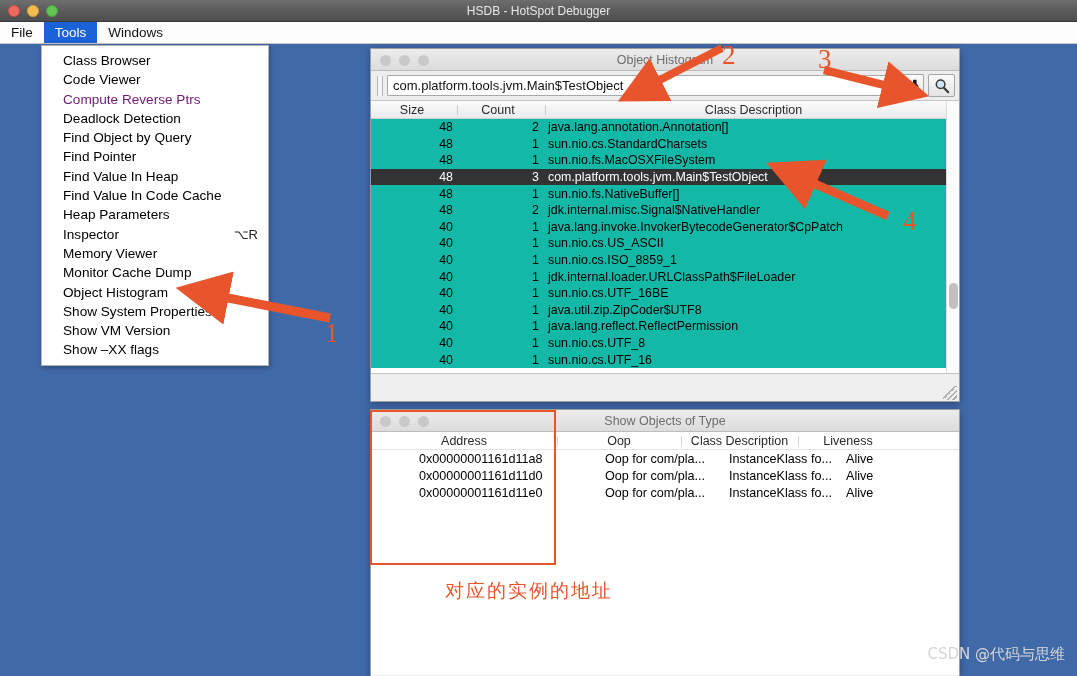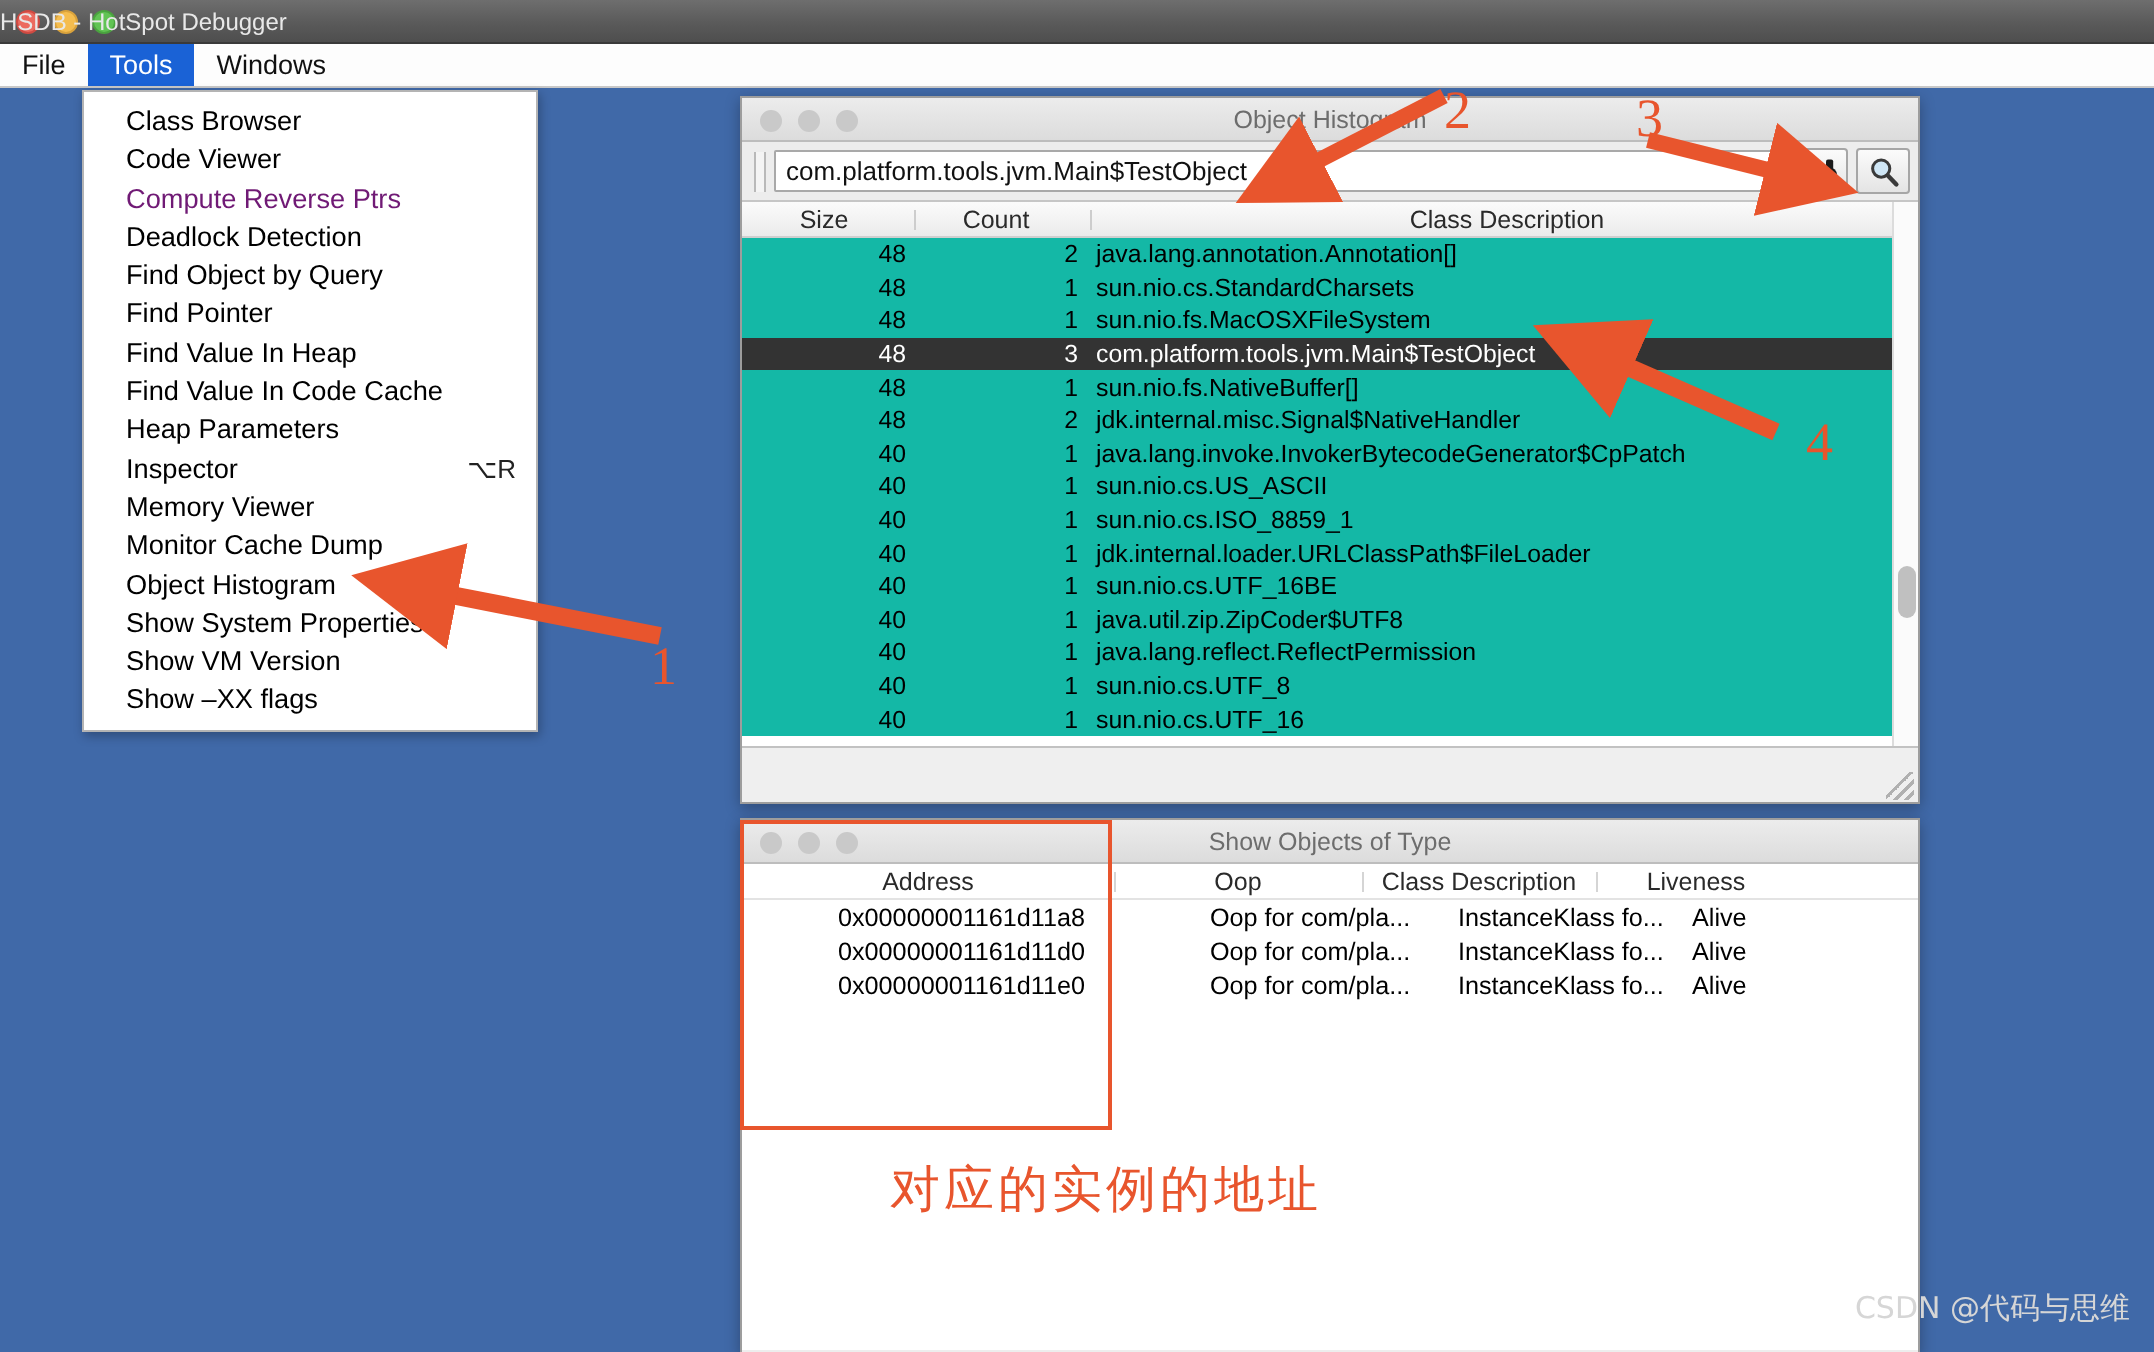--- a/index.html
+++ b/index.html
@@ -12,21 +12,21 @@
   #root { position: relative; width: 1077px; height: 676px; background: #4069a8; }
 
   
   .mac-titlebar {
     position: absolute; left: 0; top: 0; width: 1077px; height: 22px;
     background: linear-gradient(to bottom, #6e6e6e 0%, #5a5a5a 55%, #4e4e4e 100%);
     border-bottom: 1px solid #3a3a3a;
   }
   .mac-title {
     position: absolute; left: 0; top: 0; width: 100%; height: 22px;
-    line-height: 22px; text-align: left;
+    line-height: 22px; text-align: center;
     font-size: 12px; color: #e8e8e8;
   }
   .traffic { position: absolute; left: 8px; top: 5px; display: flex; gap: 7px; }
   .tl { width: 12px; height: 12px; border-radius: 50%; display: block; }
   .tl.red { background: #ec6a5f; border: 1px solid #d04a42; }
   .tl.yellow { background: #f5bd4f; border: 1px solid #d9a23c; }
   .tl.green { background: #61c454; border: 1px solid #4aa33f; }
 
   
   .menubar {
@@ -170,21 +170,21 @@
   }
 
   
   .anno { position: absolute; z-index: 60; pointer-events: none; }
   .anno-num {
     position: absolute; z-index: 60; color: #e8552d;
     font-size: 27px; font-family: "Liberation Serif", serif; font-weight: 400;
   }
   .cn-note {
     position: absolute; z-index: 60; color: #e8552d;
-    font-size: 25px; letter-spacing: 2px;
+    font-size: 19px; letter-spacing: 2px;
     font-family: "DejaVu Sans", sans-serif;
   }
   .watermark {
     position: absolute; right: 12px; bottom: 12px; z-index: 70;
     font-size: 15px; color: #d6d6d6; font-family: "DejaVu Sans", sans-serif;
   }
 </style>
 </head>
 <body>
 

